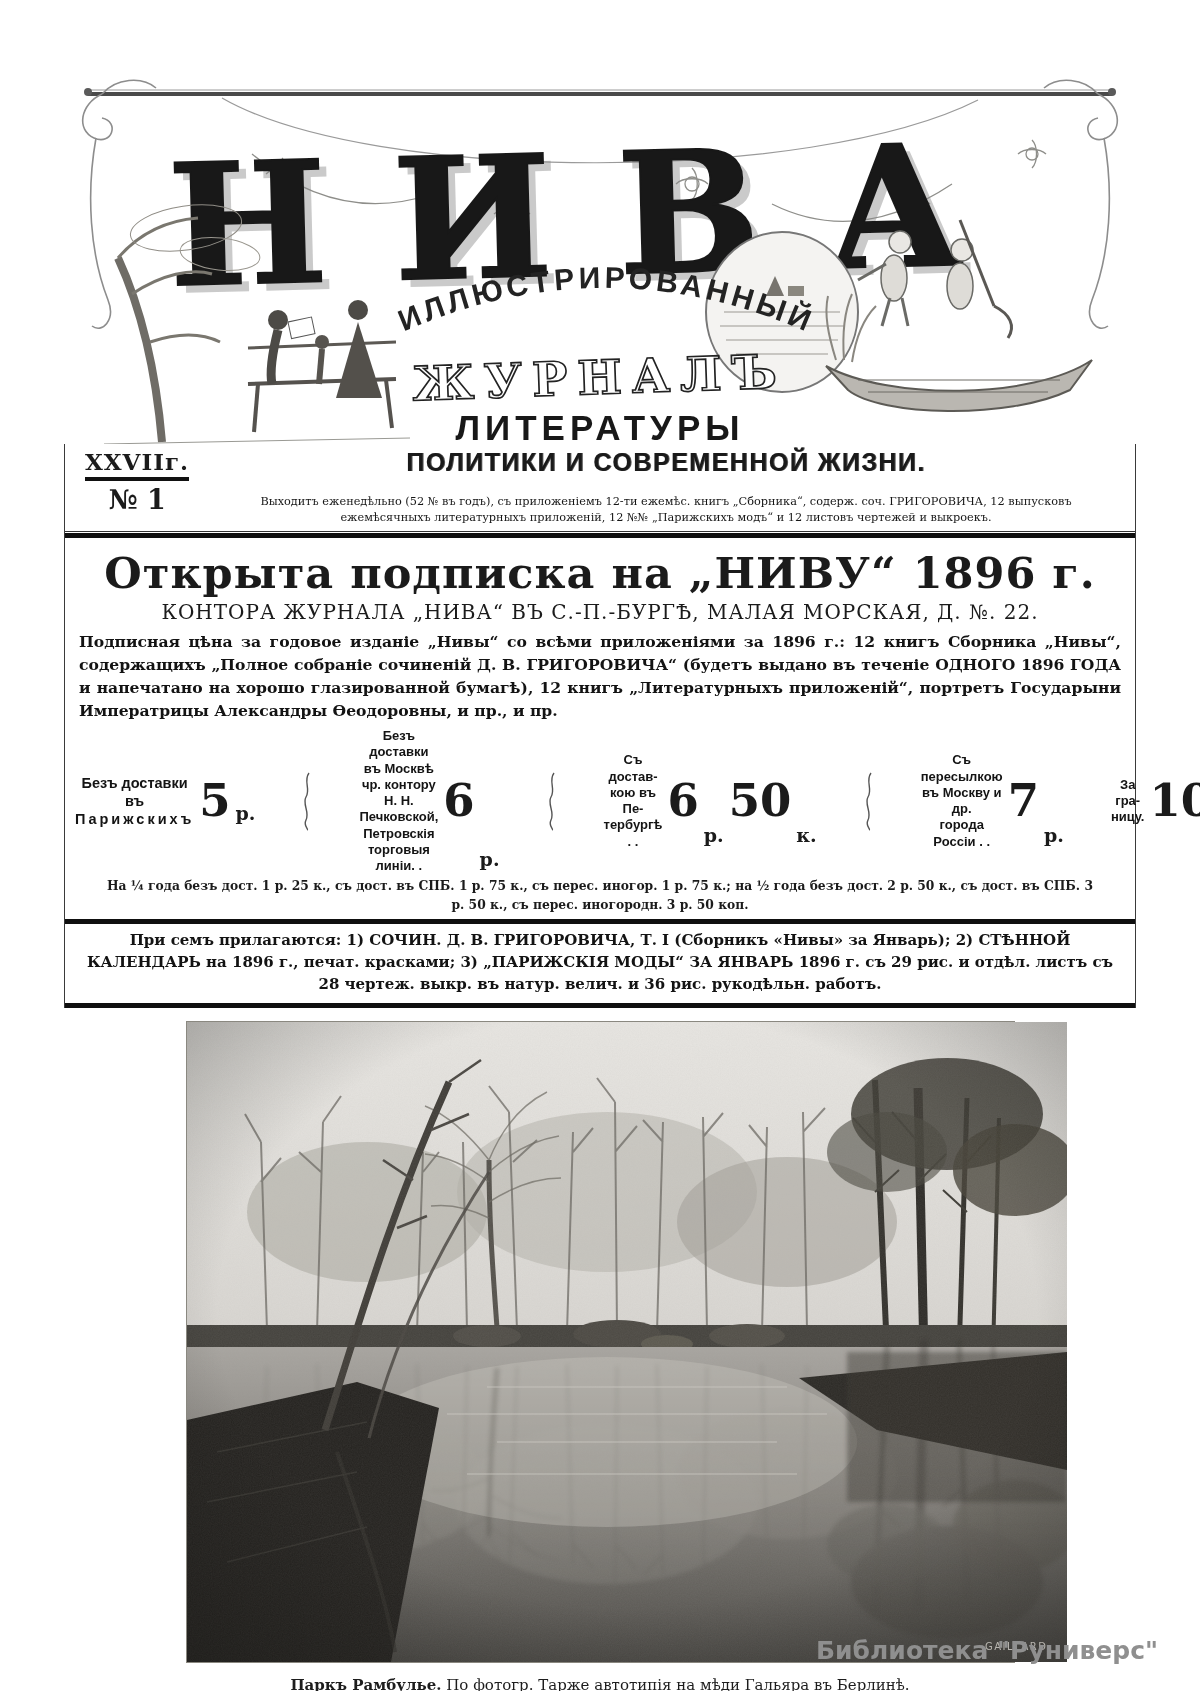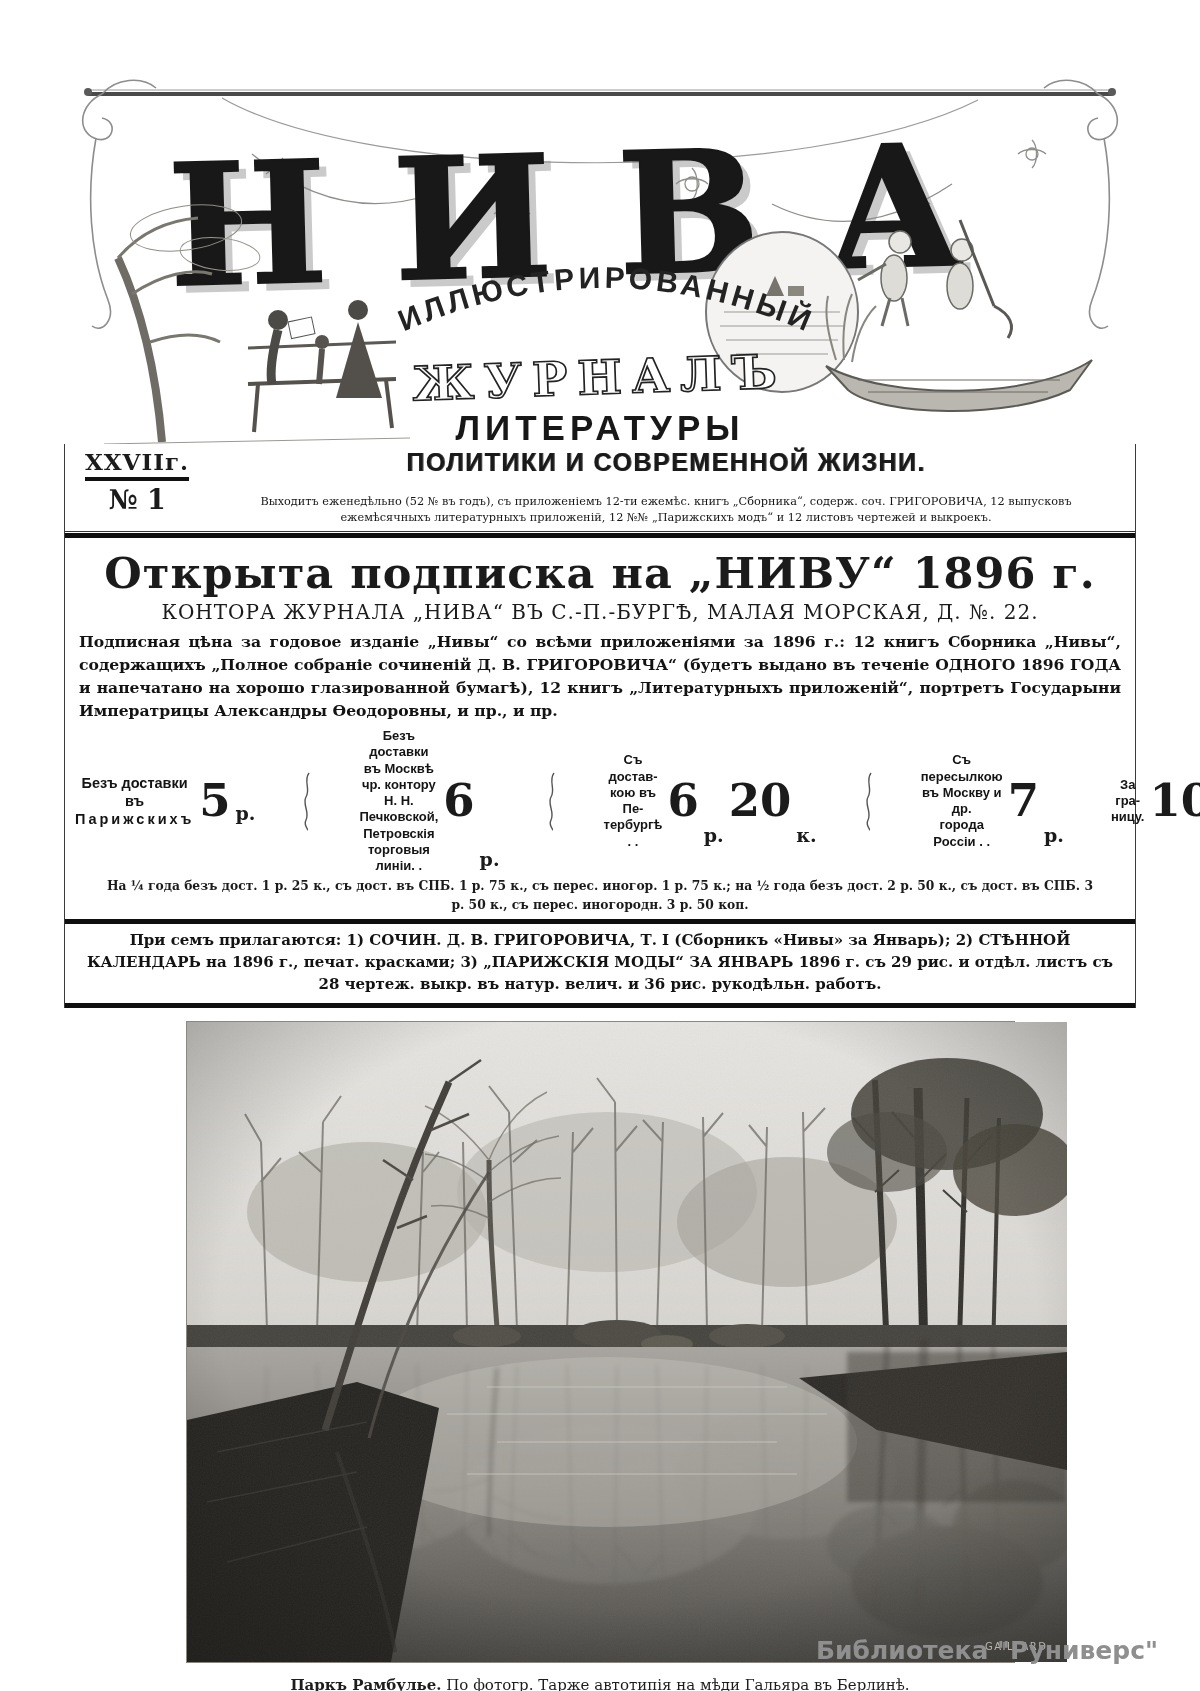--- a/index.html
+++ b/index.html
@@ -229,21 +229,21 @@
         <path d="M7,2 C1,10 9,18 4,26 C0,33 8,41 4,49 C1,55 7,58 5,59" stroke="#555" fill="none" stroke-width="1.4"></path>
         </svg>
       <div class="price-col">
         <div class="plabel">
           <div>Съ достав-</div>
           <div>кою въ Пе-</div>
           <div>тербургѣ . .</div>
         </div>
         <span class="pbig">6</span>
         <span class="punit">р.</span>
-        <span class="pbig">20</span>
+        <span class="pbig">50</span>
         <span class="punit">к.</span>
       </div>
       <svg class="sep" width="10" height="60" viewBox="0 0 10 60">
         <path d="M7,2 C1,10 9,18 4,26 C0,33 8,41 4,49 C1,55 7,58 5,59" stroke="#555" fill="none" stroke-width="1.4"></path>
         </svg>
       <div class="price-col">
         <div class="plabel">
           <div>Съ пересылкою</div>
           <div>въ Москву и др.</div>
           <div>города Россіи . .</div>

